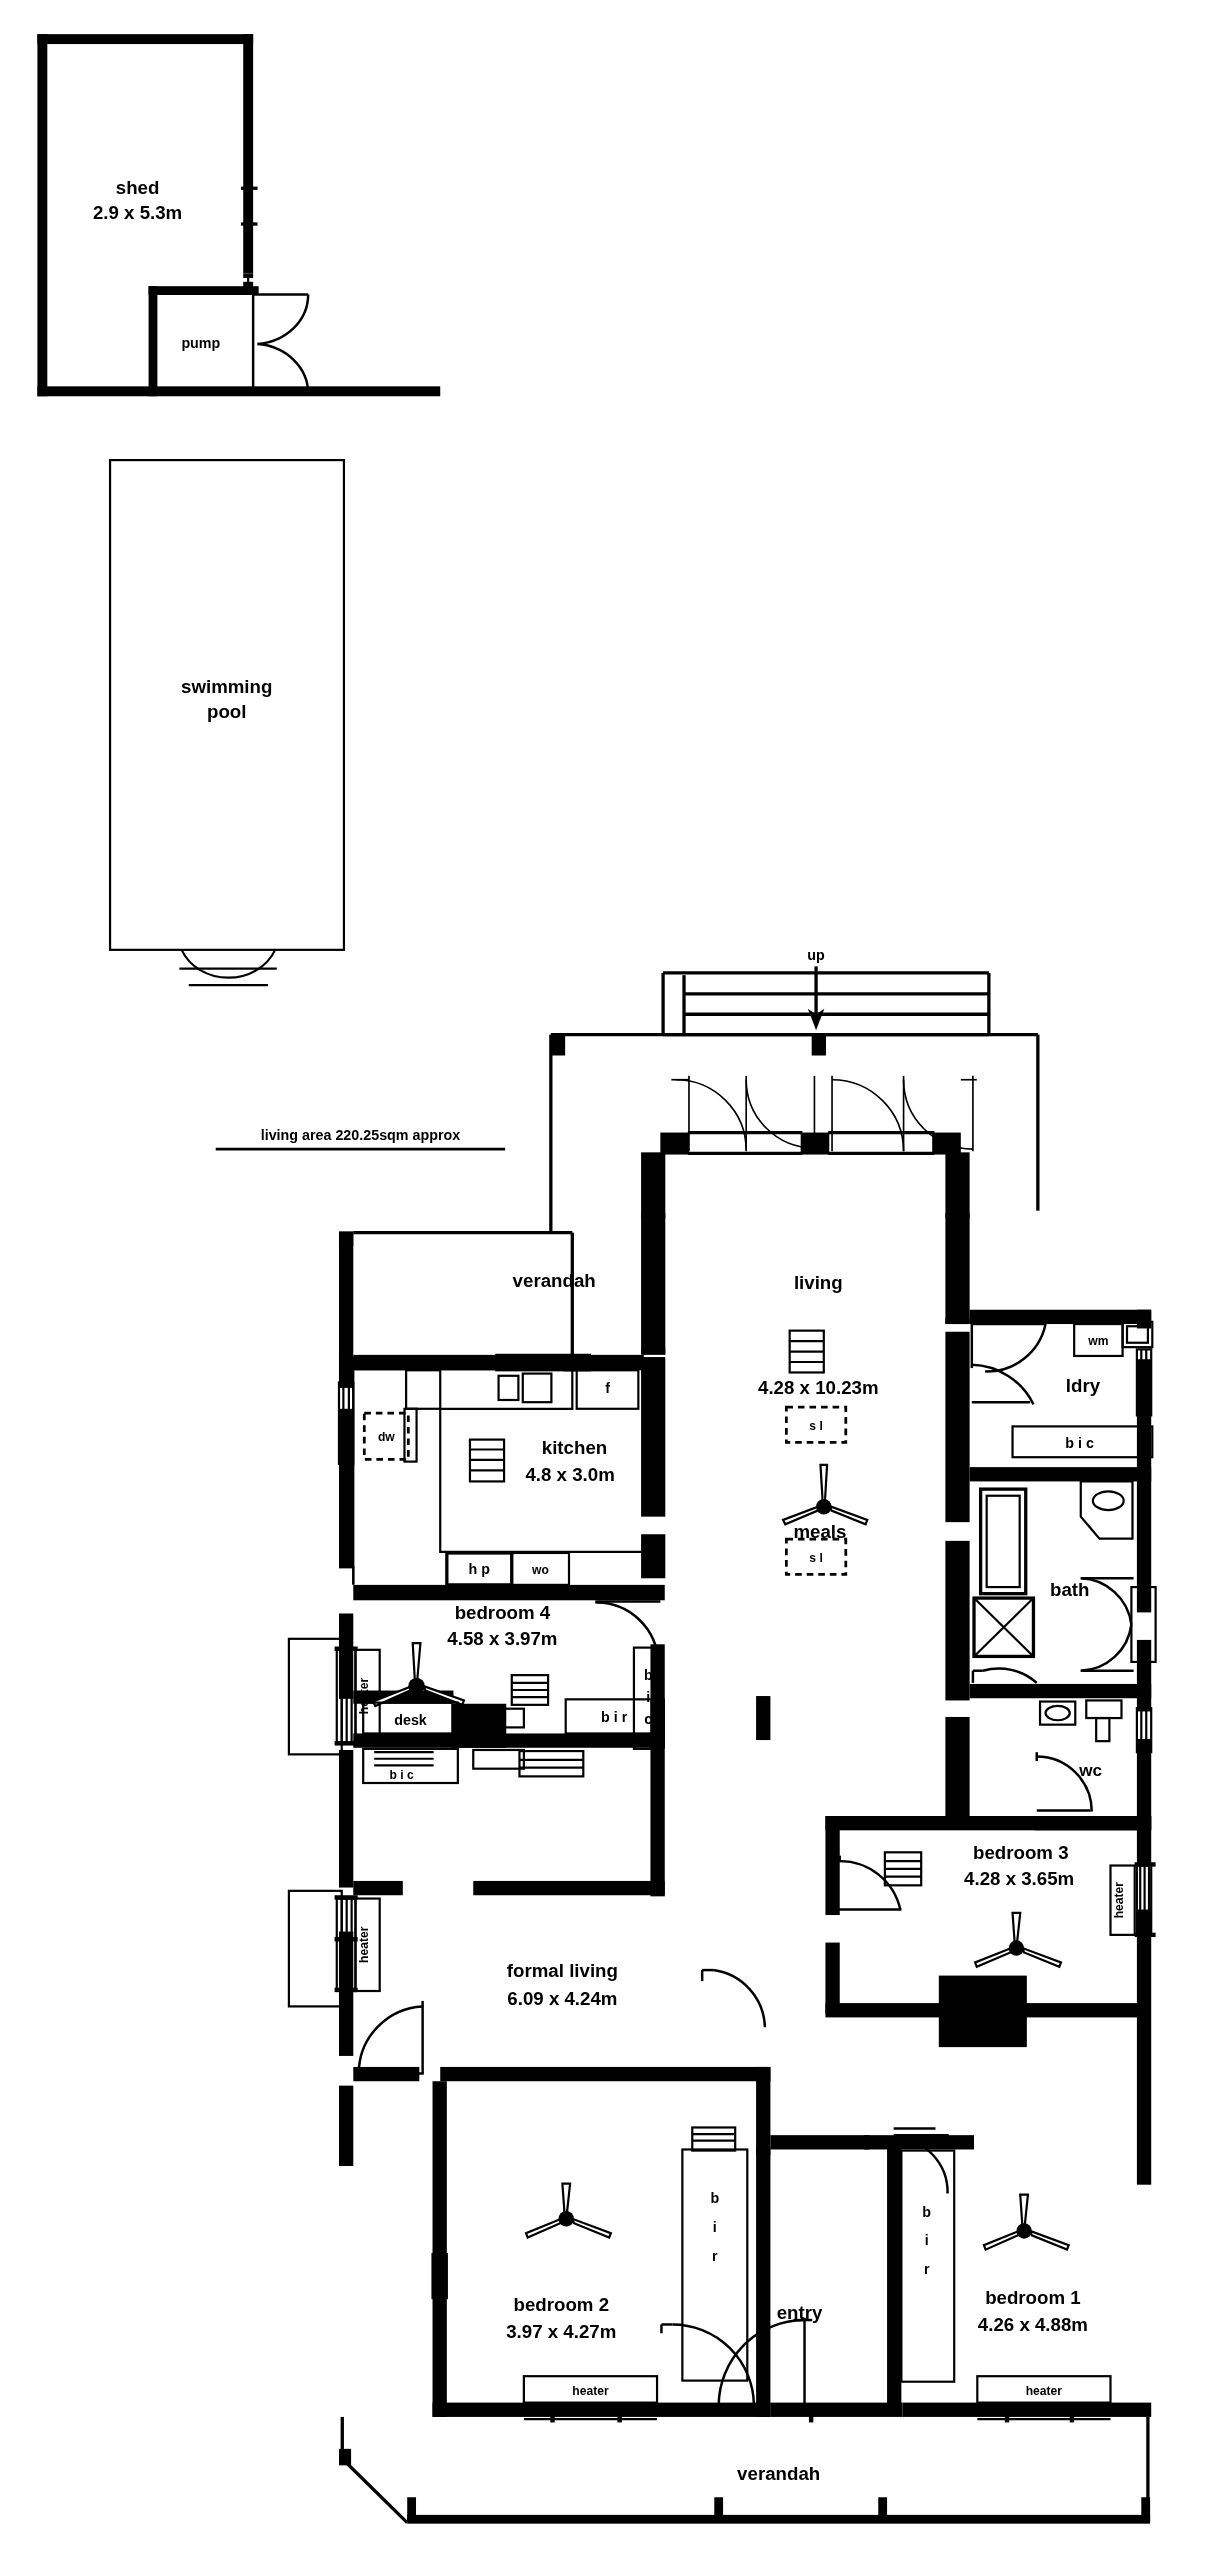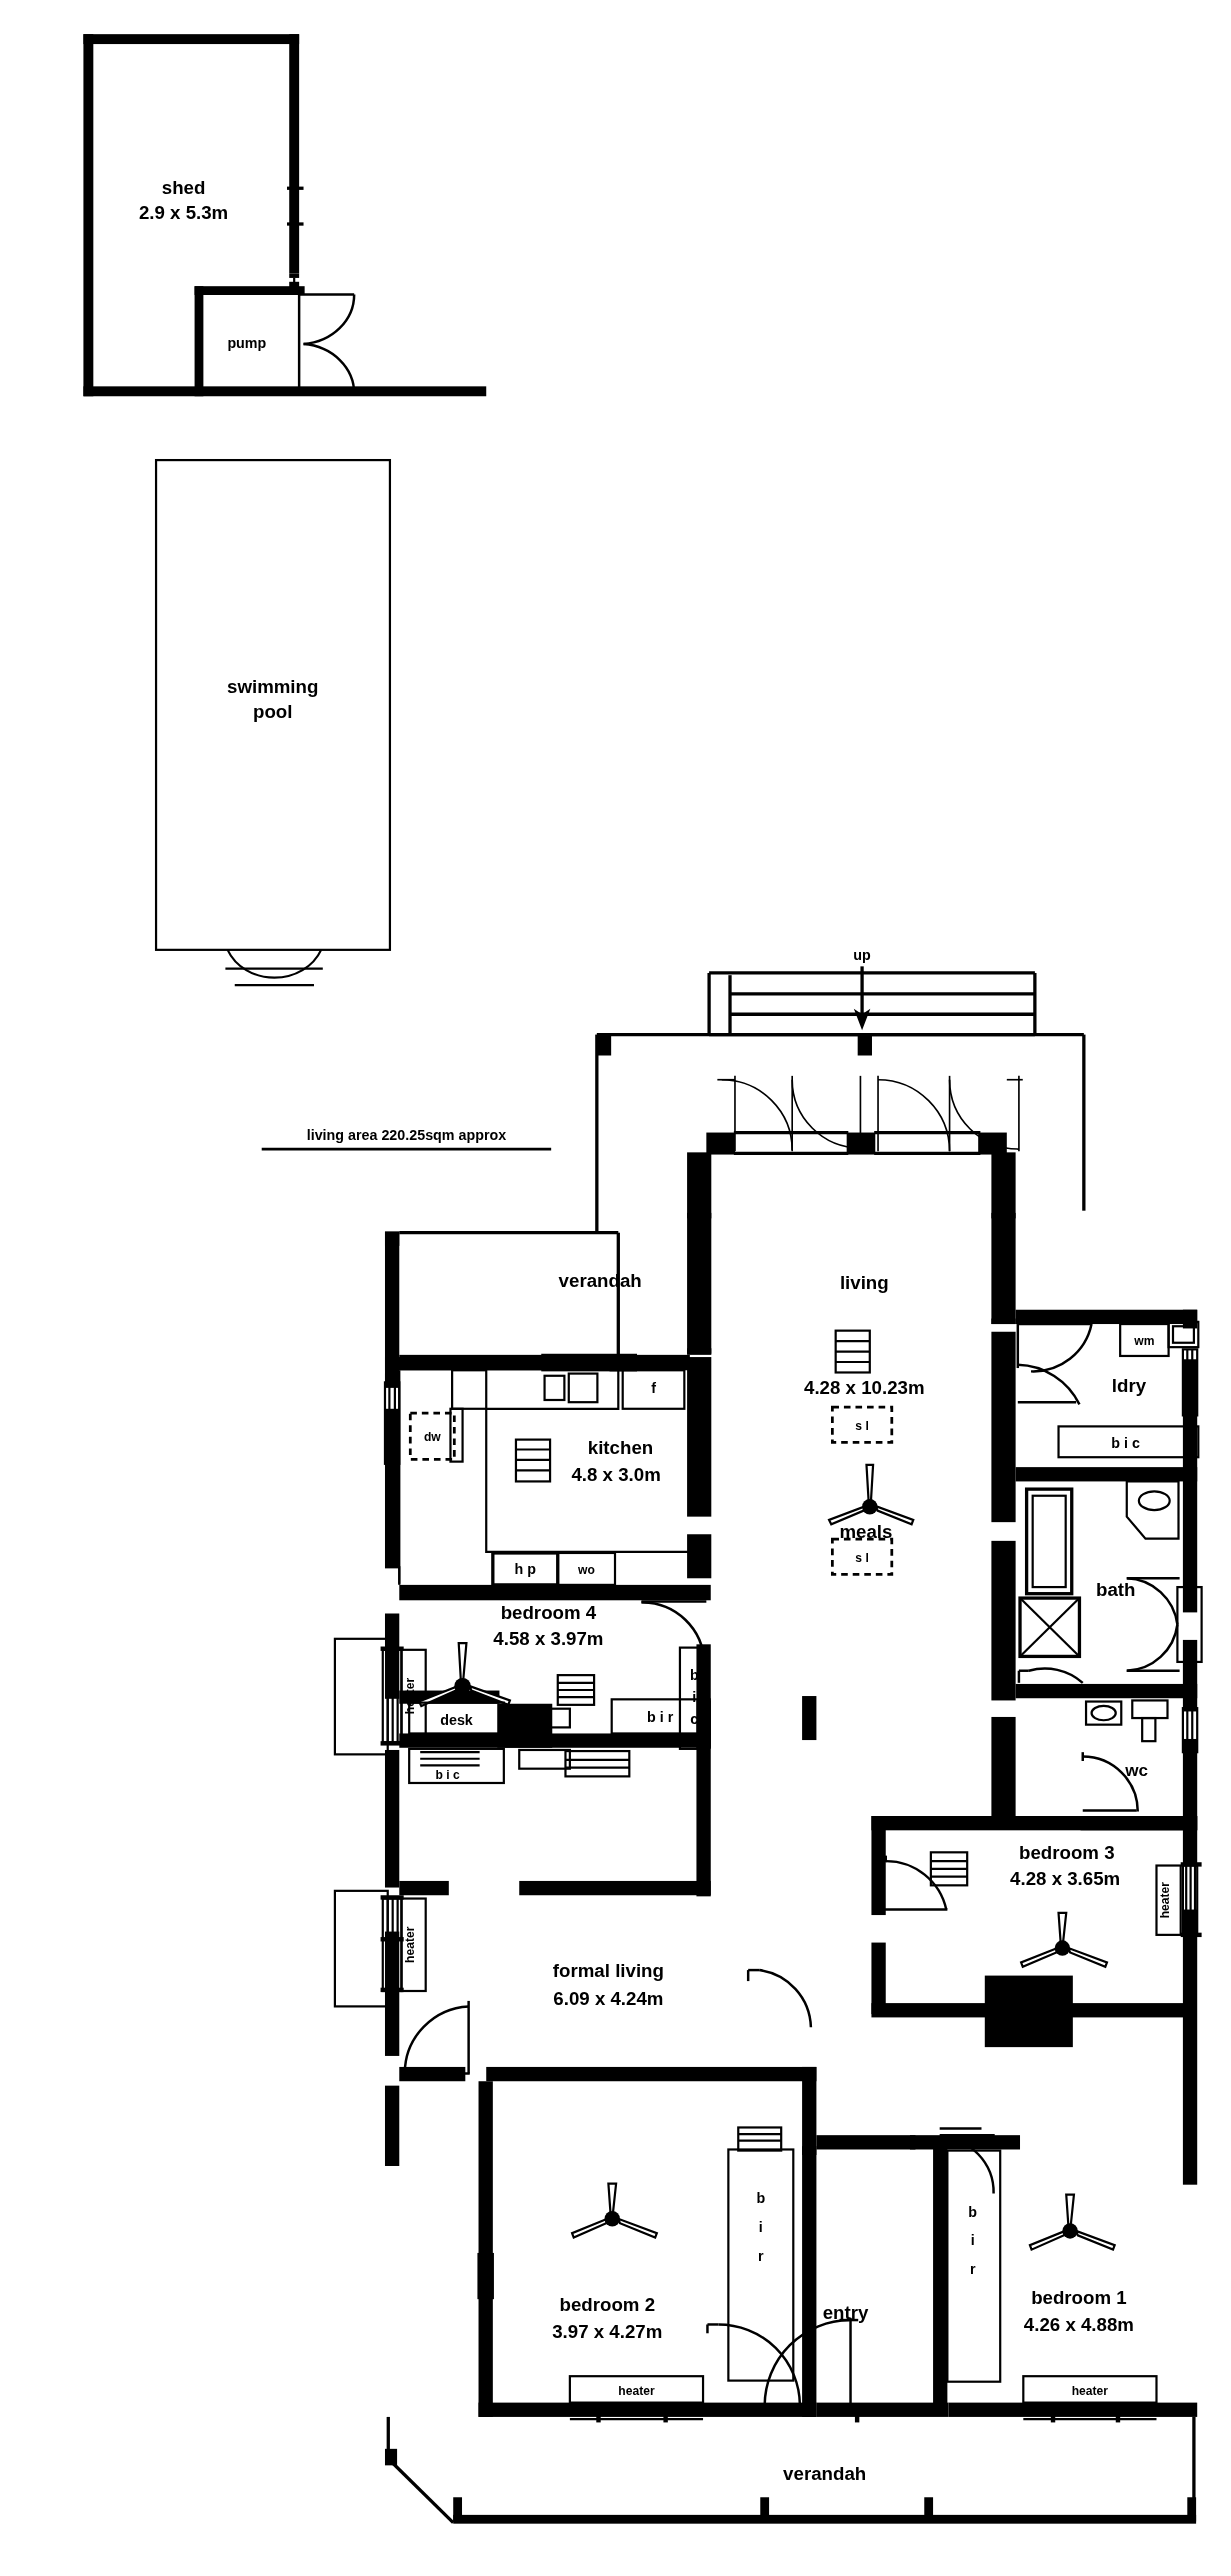--- a/index.html
+++ b/index.html
@@ -7,21 +7,21 @@
   html, body {
     margin: 0; padding: 0;
     background: #ffffff;
   }
   body {
     width: 1231px; height: 2576px;
     font-family: "Liberation Sans", sans-serif;
     position: relative;
     overflow: hidden;
   }
-  #plan-root { position: absolute; inset: 0; padding-left: 46px; }
+  #plan-root { position: absolute; inset: 0; }
   svg#plan { display: block; width: 1231px; height: 2576px; }
 
   text.lbl {
     font-family: "Liberation Sans", sans-serif;
     font-weight: bold;
     fill: #000;
     text-anchor: middle;
     dominant-baseline: alphabetic;
   }
   text.big { font-size: 34px; }

